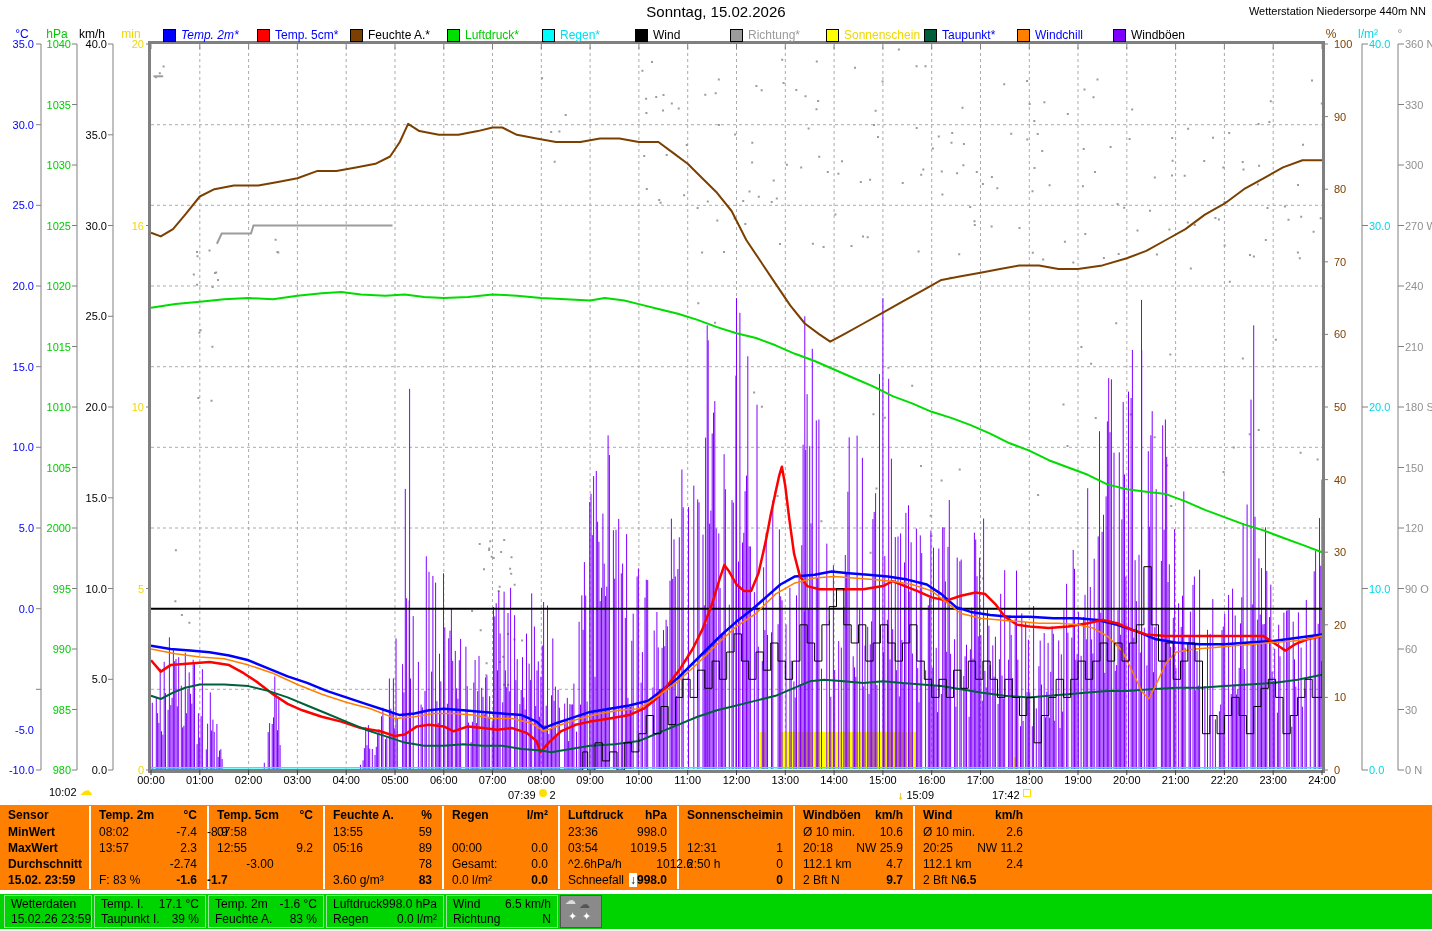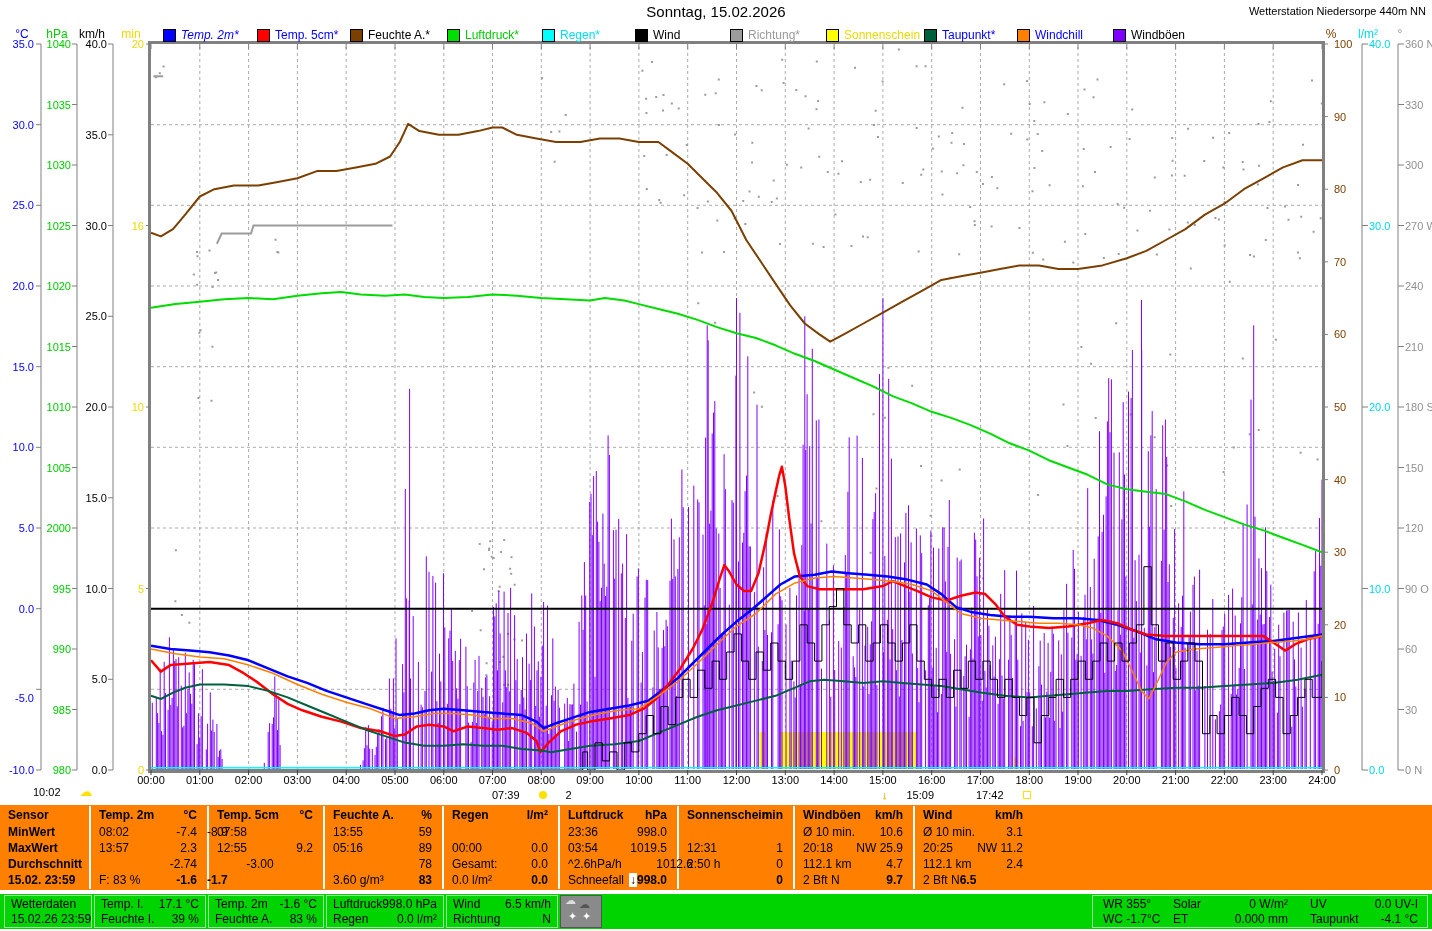--- a/index.html
+++ b/index.html
@@ -7,21 +7,21 @@
        font-family:"Liberation Sans", sans-serif;color:#000;}
   .abs{position:absolute;}
   #title{top:3px;left:716px;transform:translateX(-50%);font-size:15px;white-space:nowrap;}
   #station{top:5px;right:6px;font-size:11px;white-space:nowrap;}
   .legend-item{position:absolute;top:28px;height:14px;display:flex;align-items:center;font-size:12px;white-space:nowrap;}
   .swatch{width:11px;height:11px;border:1px solid #000;margin-right:5px;display:inline-block;}
   .unit-label{position:absolute;top:27px;font-size:12px;white-space:nowrap;transform:translateX(-50%);}
   .tick-label{position:absolute;font-size:11px;line-height:12px;white-space:nowrap;}
   .tick-label.ra{text-align:right;}
   .xlab{position:absolute;top:774px;font-size:11px;transform:translateX(-50%);white-space:nowrap;}
-  .marker{position:absolute;font-size:11px;display:flex;align-items:center;gap:19px;white-space:nowrap;}
+  .marker{position:absolute;font-size:11px;display:flex;align-items:flex-start;gap:3px;white-space:nowrap;margin-left:16px;}
   .ic-sun{width:8px;height:8px;border-radius:50%;background:#ffe000;display:inline-block;}
   .ic-cloud{color:#ffe000;font-size:13px;line-height:10px;}
   .ic-arrow{color:#ffd800;font-weight:bold;text-shadow:0 0 1px #806000;}
   .ic-square{width:6px;height:6px;border:1.5px solid #ffe000;display:inline-block;background:#fff;}
   #stats{top:805px;left:0;width:1432px;height:85px;background:#ff8000;font-size:12px;}
   .sep{position:absolute;top:1px;width:2px;height:83px;background:#fff;}
   .srow{position:absolute;height:16px;line-height:16px;white-space:nowrap;}
   .b{font-weight:bold;}
   .arrowbox{background:#fff;padding:0 1px;font-weight:bold;}
   #footer{top:894px;left:0;width:1432px;height:35px;background:#00d400;font-size:12px;}
@@ -264,21 +264,21 @@
     </div>
 <div id="ticks">
       <span class="tick-label ra" style="left:2px;top:38px;width:32px;color:#0000ff">35.0</span>
       <span class="tick-label ra" style="left:2px;top:118.66666666666667px;width:32px;color:#0000ff">30.0</span>
       <span class="tick-label ra" style="left:2px;top:199.33333333333334px;width:32px;color:#0000ff">25.0</span>
       <span class="tick-label ra" style="left:2px;top:280px;width:32px;color:#0000ff">20.0</span>
       <span class="tick-label ra" style="left:2px;top:360.6666666666667px;width:32px;color:#0000ff">15.0</span>
       <span class="tick-label ra" style="left:2px;top:441.3333333333333px;width:32px;color:#0000ff">10.0</span>
       <span class="tick-label ra" style="left:2px;top:522px;width:32px;color:#0000ff">5.0</span>
       <span class="tick-label ra" style="left:2px;top:602.6666666666666px;width:32px;color:#0000ff">0.0</span>
-      <span class="tick-label ra" style="left:2px;top:692px;width:32px;color:#0000ff">-5.0</span>
+      <span class="tick-label ra" style="left:2px;top:724px;width:32px;color:#0000ff">-5.0</span>
       <span class="tick-label ra" style="left:2px;top:764px;width:32px;color:#0000ff">-10.0</span>
       <span class="tick-label ra" style="left:39px;top:38px;width:32px;color:#00cc00">1040</span>
       <span class="tick-label ra" style="left:39px;top:98.5px;width:32px;color:#00cc00">1035</span>
       <span class="tick-label ra" style="left:39px;top:159px;width:32px;color:#00cc00">1030</span>
       <span class="tick-label ra" style="left:39px;top:219.5px;width:32px;color:#00cc00">1025</span>
       <span class="tick-label ra" style="left:39px;top:280px;width:32px;color:#00cc00">1020</span>
       <span class="tick-label ra" style="left:39px;top:340.5px;width:32px;color:#00cc00">1015</span>
       <span class="tick-label ra" style="left:39px;top:401px;width:32px;color:#00cc00">1010</span>
       <span class="tick-label ra" style="left:39px;top:461.5px;width:32px;color:#00cc00">1005</span>
       <span class="tick-label ra" style="left:39px;top:522px;width:32px;color:#00cc00">2000</span>
@@ -346,21 +346,21 @@
       <span class="xlab" style="left:736.5px">12:00</span>
       <span class="xlab" style="left:785.2916666666666px">13:00</span>
       <span class="xlab" style="left:834.0833333333334px">14:00</span>
       <span class="xlab" style="left:882.875px">15:00</span>
       <span class="xlab" style="left:931.6666666666666px">16:00</span>
       <span class="xlab" style="left:980.4583333333334px">17:00</span>
       <span class="xlab" style="left:1029.25px">18:00</span>
       <span class="xlab" style="left:1078.0416666666665px">19:00</span>
       <span class="xlab" style="left:1126.8333333333335px">20:00</span>
       <span class="xlab" style="left:1175.625px">21:00</span>
-      <span class="xlab" style="left:1224.4166666666667px">22:00</span>
+      <span class="xlab" style="left:1224.4166666666667px">22:20</span>
       <span class="xlab" style="left:1273.2083333333333px">23:00</span>
       <span class="xlab" style="left:1322px">24:00</span>
     </div>
 <div id="markers">
       <div class="marker" style="left: 33px; top: 786px;">
         <span>10:02</span>
         <span class="ic-cloud">☁</span>
       </div>
       <div class="marker" style="left: 492px; top: 789px;">
         <span>07:39</span>
@@ -447,37 +447,37 @@
       <span class="srow" style="left:793px;top:19px;width:110px;text-align:right">10.6</span>
       <span class="srow" style="left:803px;top:35px">20:18</span>
       <span class="srow" style="left:793px;top:35px;width:110px;text-align:right">NW 25.9</span>
       <span class="srow" style="left:803px;top:51px">112.1 km</span>
       <span class="srow" style="left:793px;top:51px;width:110px;text-align:right">4.7</span>
       <span class="srow" style="left:803px;top:67px">2 Bft N</span>
       <span class="srow b" style="left:793px;top:67px;width:110px;text-align:right">9.7</span>
       <span class="srow b" style="left:923px;top:2px">Wind</span>
       <span class="srow b" style="left:913px;top:2px;width:110px;text-align:right">km/h</span>
       <span class="srow" style="left:923px;top:19px">Ø 10 min.</span>
-      <span class="srow" style="left:913px;top:19px;width:110px;text-align:right">3.1</span>
+      <span class="srow" style="left:913px;top:19px;width:110px;text-align:right">2.6</span>
       <span class="srow" style="left:923px;top:35px">20:25</span>
       <span class="srow" style="left:913px;top:35px;width:110px;text-align:right">NW 11.2</span>
       <span class="srow" style="left:923px;top:51px">112.1 km</span>
       <span class="srow" style="left:913px;top:51px;width:110px;text-align:right">2.4</span>
       <span class="srow" style="left:923px;top:67px">2 Bft N</span>
       <span class="srow b" style="left:913px;top:67px;width:110px;text-align:center">6.5</span>
     </div>
 <div id="footer" class="abs">
       <div class="fcell" style="left: 4px; width: 86px;">
         <span class="fline" style="left:6px;top:1px">Wetterdaten</span>
         <span class="fline" style="left:6px;top:16px">15.02.26 23:59</span>
       </div>
       <div class="fcell" style="left: 94px; width: 110px;">
         <span class="fline" style="left:6px;top:1px">Temp. I.</span>
         <span class="fline" style="right:6px;top:1px">17.1 °C</span>
-        <span class="fline" style="left:6px;top:16px">Feuchte I.</span>
+        <span class="fline" style="left:6px;top:16px">Taupunkt I.</span>
         <span class="fline" style="right:6px;top:16px">39 %</span>
       </div>
       <div class="fcell" style="left: 208px; width: 114px;">
         <span class="fline" style="left:6px;top:1px">Temp. 2m</span>
         <span class="fline" style="right:6px;top:1px">-1.6 °C</span>
         <span class="fline" style="left:6px;top:16px">Feuchte A.</span>
         <span class="fline" style="right:6px;top:16px">83 %</span>
       </div>
       <div class="fcell" style="left: 326px; width: 116px;">
         <span class="fline" style="left:6px;top:1px">Luftdruck</span>
@@ -490,27 +490,15 @@
         <span class="fline" style="right:6px;top:1px">6.5 km/h</span>
         <span class="fline" style="left:6px;top:16px">Richtung</span>
         <span class="fline" style="right:6px;top:16px">N</span>
       </div>
       <div class="fcell" style="left: 560px; width: 40px; background: rgb(138, 138, 138); border: 1px solid rgb(85, 85, 85); color: rgb(255, 255, 255); text-align: center; font-size: 11px;">
         <span style="position:absolute;left:4px;top:-2px;color:#ddd">☁</span>
         <span style="position:absolute;left:18px;top:2px;color:#555">☁</span>
         <span style="position:absolute;left:7px;top:14px">✦</span>
         <span style="position:absolute;left:21px;top:14px">✦</span>
       </div>
-      <div class="fcell" style="left: 1092px; width: 334px;">
-        <span class="fline" style="left:10px;top:1px">WR 355°</span>
-        <span class="fline" style="left:10px;top:16px">WC -1.7°C</span>
-        <span class="fline" style="left:80px;top:1px">Solar</span>
-        <span class="fline" style="left:130px;top:1px;width:65px;text-align:right">0 W/m²</span>
-        <span class="fline" style="left:80px;top:16px">ET</span>
-        <span class="fline" style="left:130px;top:16px;width:65px;text-align:right">0.000 mm</span>
-        <span class="fline" style="left:217px;top:1px">UV</span>
-        <span class="fline" style="left:250px;top:1px;width:75px;text-align:right">0.0 UV-I</span>
-        <span class="fline" style="left:217px;top:16px">Taupunkt</span>
-        <span class="fline" style="left:250px;top:16px;width:75px;text-align:right">-4.1 °C</span>
-      </div>
     </div>
 
 </div>
 
 </body></html>

